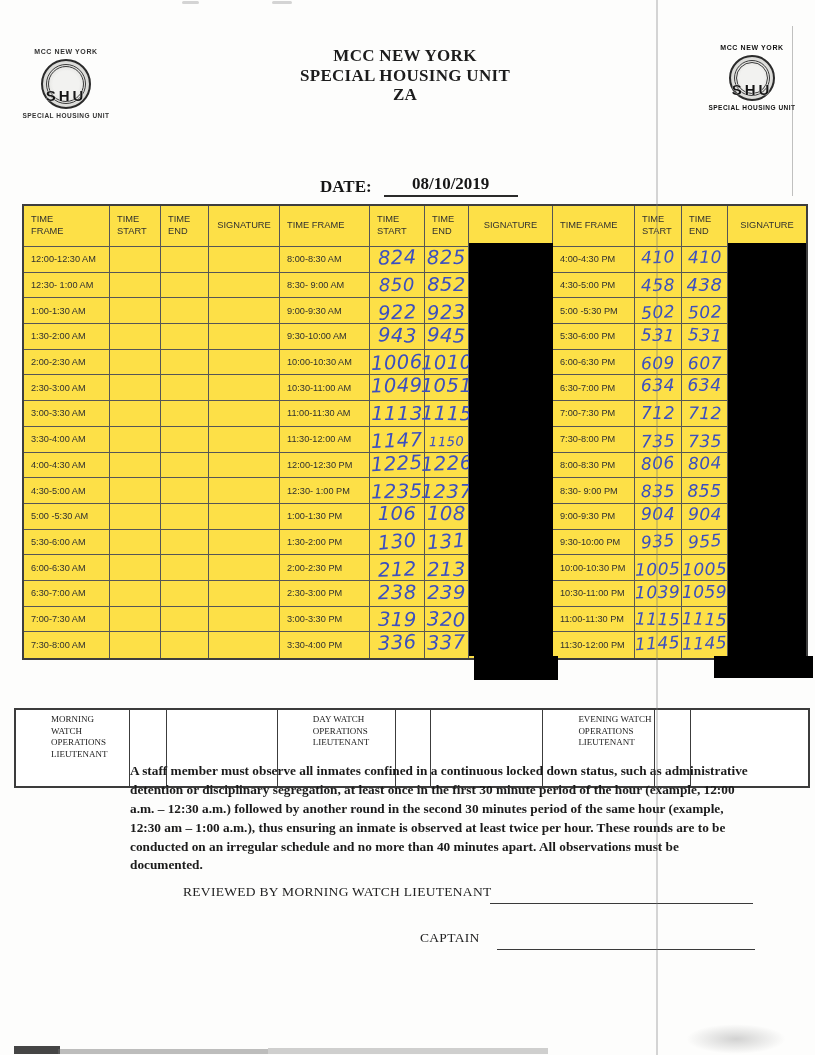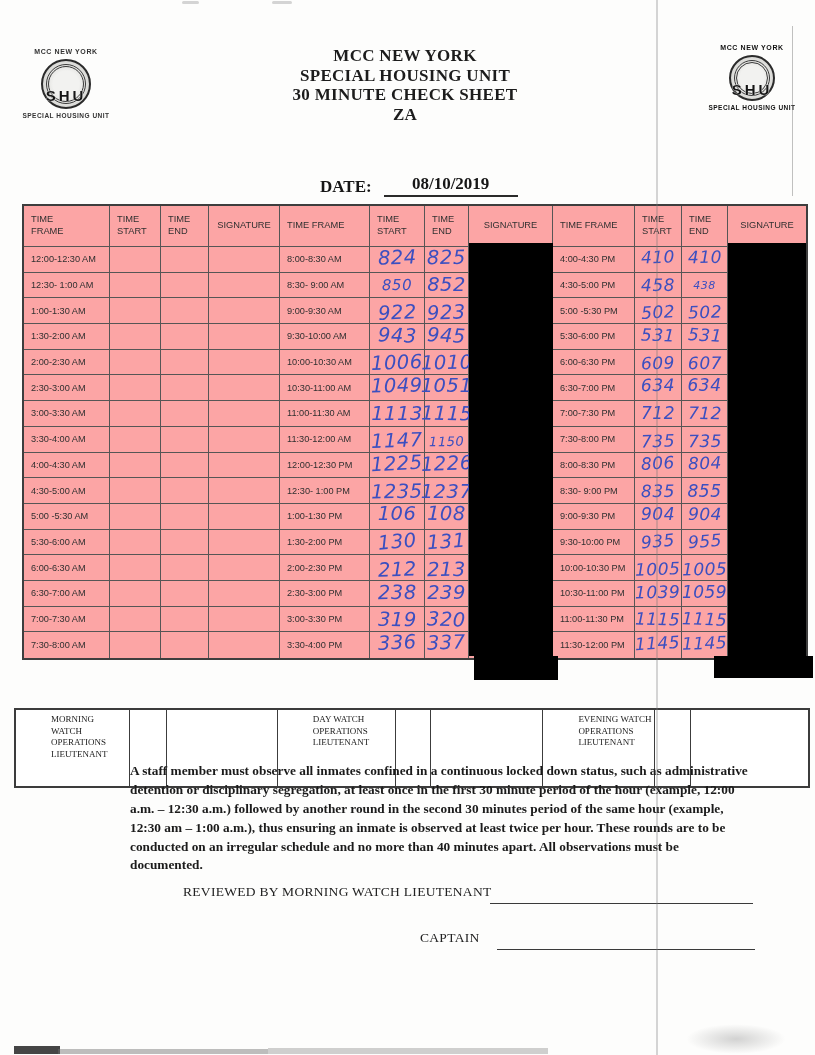--- a/index.html
+++ b/index.html
@@ -44,21 +44,21 @@
     position:absolute; left:-6px; right:-6px; top:50%; transform:translateY(-54%);
     font-weight:bold; font-size:15px; letter-spacing:3px; color:#151515;
     text-shadow:0 0 1px #ffffff, 0 0 1px #ffffff;
     margin-top:12px;
   }
   .logo .logo-bottom{font-size:6.5px; font-weight:bold; letter-spacing:.5px; color:#333;}
   .logo-right .logo-bottom{color:#111;}
   
   #sheet-table{
     position:absolute; left:22px; top:204px; width:782px; height:452px;
-    display:grid; border:2px solid #3e3e3e; background:#fca5a5;
+    display:grid; border:2px solid #3e3e3e; background:#fde047;
   }
   .cell{
     box-sizing:border-box; border-right:1.5px solid #565656; border-bottom:1.5px solid #565656;
     display:flex; align-items:center; overflow:visible; position:relative;
   }
   .cell.last-col{border-right:none;}
   .cell.last-row{border-bottom:none;}
   .hcell{
     font-size:9.3px; color:#303030; line-height:1.25; padding-left:7px;
     white-space:pre-line; align-items:center;
@@ -134,21 +134,20 @@
     <div class="seal">
       <div class="seal-inner"></div>
       <div class="seal-text">SHU</div>
     </div>
     <div class="logo-bottom">SPECIAL HOUSING UNIT</div>
   </div>
 
   <div class="title-block">
     <div>MCC NEW YORK</div>
     <div>SPECIAL HOUSING UNIT</div>
-    <div>30 MINUTE CHECK SHEET</div>
     <div>ZA</div>
   </div>
 
   <div class="date-row">
     <span>DATE:</span>
     <span class="date-value">08/10/2019</span>
   </div>
 
   <div id="sheet-table" style="grid-template-columns: 86px 51px 48px 71px 90px 55px 44px 84px 82px 47px 46px 78px; grid-template-rows: 41px repeat(16, 25.6875px);">
       <div class="cell hcell">TIME
@@ -189,32 +188,32 @@
       <div class="cell hw-cell">
         <span class="hw" style="color: rgb(59, 79, 192); font-size: 17px; transform: rotate(-1deg) translateY(-2px);">410</span>
       </div>
       <div class="cell last-col"></div>
       <div class="cell frame">12:30- 1:00 AM</div>
       <div class="cell hw-cell"></div>
       <div class="cell hw-cell"></div>
       <div class="cell"></div>
       <div class="cell frame">8:30- 9:00 AM</div>
       <div class="cell hw-cell">
-        <span class="hw" style="color: rgb(59, 79, 192); font-size: 15px; transform: rotate(-1deg) translateY(0px);">850</span>
+        <span class="hw" style="color: rgb(59, 79, 192); font-size: 18px; transform: rotate(-1deg) translateY(0px);">850</span>
       </div>
       <div class="cell hw-cell">
         <span class="hw" style="color: rgb(59, 79, 192); font-size: 19.5px; transform: rotate(0deg) translateY(0px);">852</span>
       </div>
       <div class="cell"></div>
       <div class="cell frame">4:30-5:00 PM</div>
       <div class="cell hw-cell">
         <span class="hw" style="color: rgb(59, 79, 192); font-size: 17px; transform: rotate(-1deg) translateY(0px);">458</span>
       </div>
       <div class="cell hw-cell">
-        <span class="hw" style="color: rgb(59, 79, 192); font-size: 11px; transform: rotate(0deg) translateY(0px);">438</span>
+        <span class="hw" style="color: rgb(59, 79, 192); font-size: 18px; transform: rotate(0deg) translateY(0px);">438</span>
       </div>
       <div class="cell last-col"></div>
       <div class="cell frame">1:00-1:30 AM</div>
       <div class="cell hw-cell"></div>
       <div class="cell hw-cell"></div>
       <div class="cell"></div>
       <div class="cell frame">9:00-9:30 AM</div>
       <div class="cell hw-cell">
         <span class="hw" style="color: rgb(59, 79, 192); font-size: 19.5px; transform: rotate(-3deg) translateY(2px);">922</span>
       </div>

